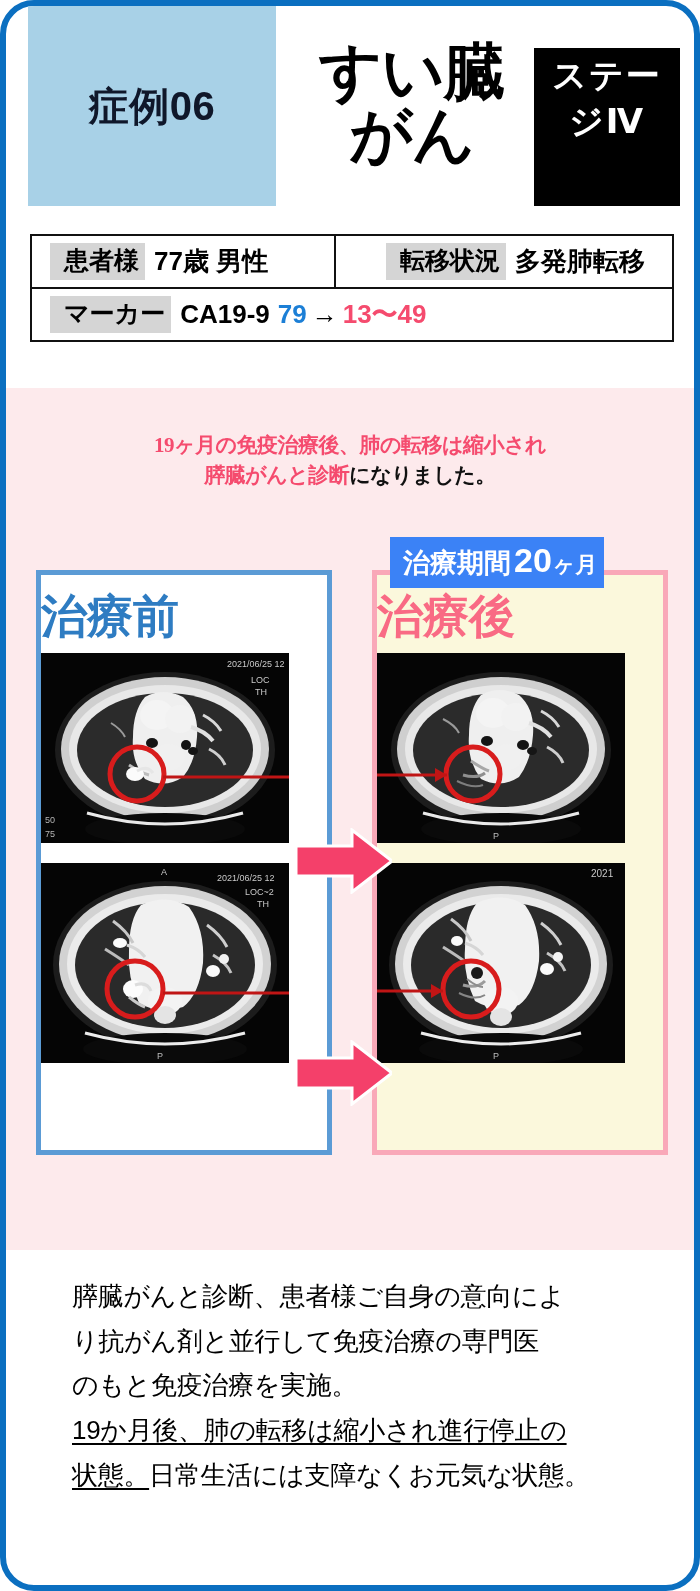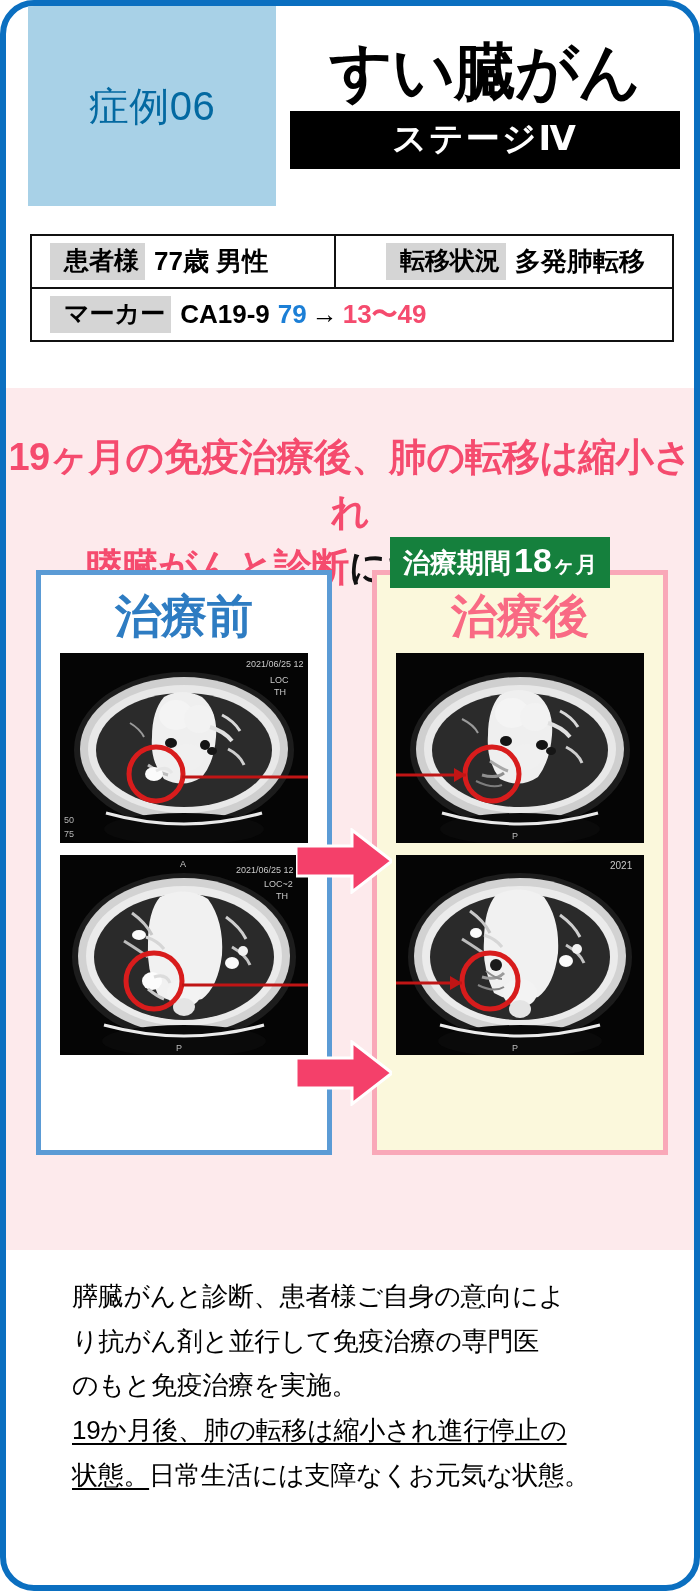--- a/index.html
+++ b/index.html
@@ -29,30 +29,30 @@
   .case-box {
     width: 248px;
     margin-left: 22px;
     background: #A8D1E7;
     display: flex;
     align-items: center;
     justify-content: center;
   }
   .case-label {
     font-size: 40px;
-    font-weight: 400;
-    color: #0369a1;
+    font-weight: 700;
+    color: #0f172a;
     letter-spacing: 0.5px;
   }
   .title-block {
     flex: 1;
     padding-left: 14px;
     padding-right: 14px;
     display: flex;
-    flex-direction: column;
+    flex-direction: row;
     justify-content: flex-start;
     padding-top: 34px;
   }
   .disease-title {
     font-size: 62px;
     font-weight: 700;
     line-height: 1.02;
     color: #000;
     letter-spacing: -1px;
     text-align: center;
@@ -111,25 +111,26 @@
   
   .pink-section {
     position: absolute;
     left: -6px; top: 382px;
     width: 700px; height: 862px;
     background: #FDEAEC;
   }
   .headline {
     padding-top: 42px;
     text-align: center;
-    font-size: 38px;
+    font-size: 21px;
     font-weight: 700;
     line-height: 1.45;
     color: #F54B6E;
     letter-spacing: -0.5px;
+    font-family: Liberation Serif, serif;
   }
   .headline .blk { color: #111; }
 
   
   .compare {
     position: absolute;
     left: 0; top: 182px;
     width: 700px; height: 600px;
   }
   .panel {
@@ -142,47 +143,47 @@
     background: #ffffff;
     border: 5px solid #5B9BD5;
   }
   .panel-after {
     left: 372px;
     width: 296px; height: 585px;
     background: #FBF8DC;
     border: 5px solid #F9A8B8;
   }
   .panel-title {
-    text-align: center;
+    text-align: left;
     font-size: 46px;
     font-weight: 700;
     padding-top: 18px;
     line-height: 1;
   }
   .panel-before .panel-title { color: #2E7CC2; }
   .panel-after  .panel-title { color: #F96A84; }
 
   .period-badge {
     position: absolute;
     left: 390px; top: -33px;
-    background: #15803d;
+    background: #3b82f6;
     color: #ffffff;
-    padding: 4px 13px 7px 13px;
+    padding: 4px 7px 7px 13px;
     font-size: 27px;
     font-weight: 700;
     white-space: nowrap;
     display: flex;
     align-items: baseline;
     z-index: 5;
   }
   .period-badge .big { font-size: 34px; font-weight: 700; margin-left: 3px; }
   .period-badge .sm  { font-size: 22px; margin-left: 1px; }
 
   
-  .ct-wrap { margin-top: 14px; display: flex; flex-direction: column; align-items: center; gap: 12px; }
+  .ct-wrap { margin-top: 14px; display: flex; flex-direction: column; gap: 20px; }
   .ct { display: block; }
 
   
   .big-arrow { position: absolute; z-index: 6; }
   .big-arrow.a1 { left: 296px; top: 258px; }
   .big-arrow.a2 { left: 296px; top: 470px; }
 
   
   .bottom-text {
     position: absolute;
@@ -310,21 +311,21 @@
             <text x="204" y="32" fill="#c9c9c9" font-size="9" font-family="'Liberation Sans',sans-serif">LOC~2</text>
             <text x="216" y="44" fill="#c9c9c9" font-size="9" font-family="'Liberation Sans',sans-serif">TH</text>
             <text x="116" y="196" fill="#bbb" font-size="9" font-family="'Liberation Sans',sans-serif">P</text>
           </svg>
 
         </div>
       </div>
 
       <div class="period-badge">
         <span>治療期間</span>
-        <span class="big">18</span>
+        <span class="big">20</span>
         <span class="sm">ヶ月</span>
       </div>
 
       <div class="panel panel-after">
         <div class="panel-title">治療後</div>
         <div class="ct-wrap">
 
           <svg class="ct" width="248" height="190" viewBox="0 0 248 190">
             <rect width="248" height="190" fill="#050505"></rect>
             <ellipse cx="124" cy="97" rx="110" ry="78" fill="#1c1c1c"></ellipse>

